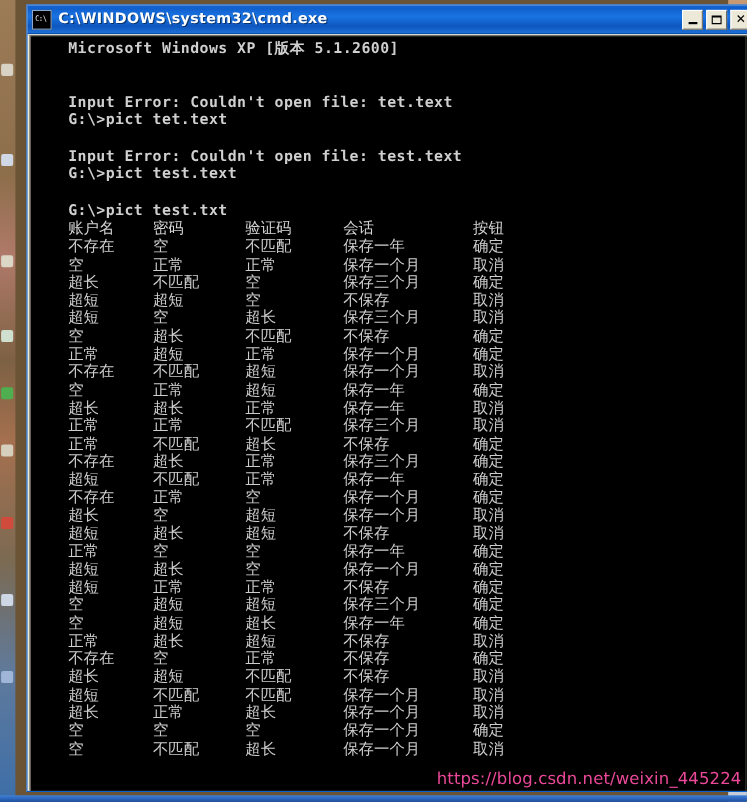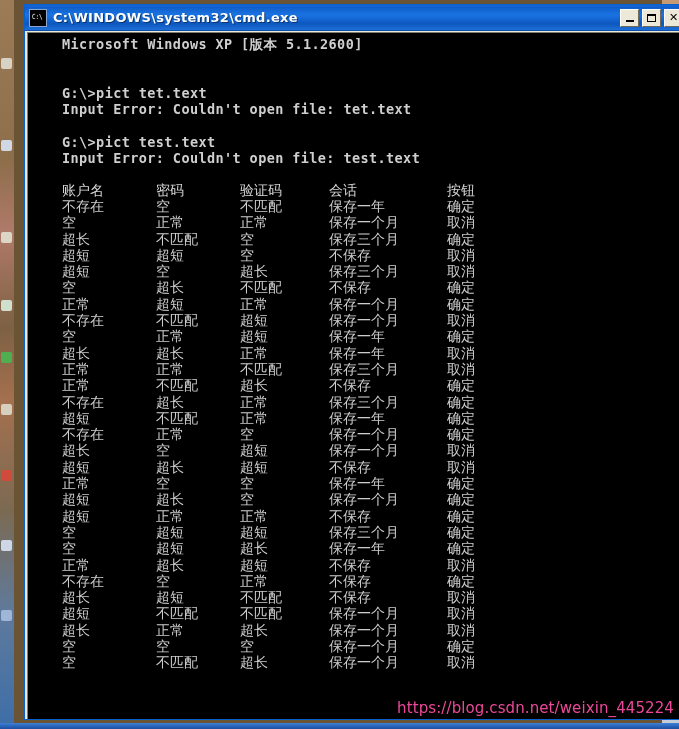--- a/index.html
+++ b/index.html
@@ -74,27 +74,27 @@
   }
   .row{
     height:16.3px;line-height:16.3px;white-space:pre;
     color:#c0c0c0;
   }
   .ascii{
     font-family:"DejaVu Sans Mono","Liberation Mono",monospace;
     font-size:13.5px;font-weight:bold;color:#cfcfcf;letter-spacing:.4px;
   }
   .cjkrow{
-    font-family:Liberation Serif, serif;
+    font-family:Liberation Sans, sans-serif;
     font-size:14px;color:#cdcdcd;
     display:flex;
   }
   .cjkrow span{display:inline-block;overflow:hidden;white-space:nowrap;}
   .c1{width:77px;}
-  .c2{width:84px;margin-left:17px;}
+  .c2{width:84px;}
   .c3{width:89px;}
   .c4{width:118px;}
   .c5{width:90px;}
   .hdr span{color:#d4d4d4;}
 
   
   .watermark{
     position:absolute;right:4px;bottom:2px;
     font-family:"DejaVu Sans","Liberation Sans",sans-serif;
     font-size:15px;color:#ec4899;white-space:nowrap;
@@ -171,26 +171,27 @@
     </div>
   </div>
 
   <div class="client">
 
     <div class="console" id="console">
 
       <div class="row ascii">Microsoft Windows XP [版本 5.1.2600]</div>
         <div class="row ascii"></div>
         <div class="row ascii"></div>
+        <div class="row ascii">Input Error: Couldn't open file: tet.text</div>
         <div class="row ascii">G:\&gt;pict tet.text</div>
-        <div class="row ascii">Input Error: Couldn't open file: tet.text</div>
-        <div class="row ascii"></div>
+        <div class="row ascii"></div>
+        <div class="row ascii">Input Error: Couldn't open file: test.text</div>
         <div class="row ascii">G:\&gt;pict test.text</div>
-        <div class="row ascii">Input Error: Couldn't open file: test.text</div>
-        <div class="row ascii"></div>
+        <div class="row ascii"></div>
+        <div class="row ascii">G:\&gt;pict test.txt</div>
         <div class="row cjkrow hdr"><span class="c1">账户名</span><span class="c2">密码</span><span class="c3">验证码</span><span class="c4">会话</span><span class="c5">按钮</span></div>
         <div class="row cjkrow"><span class="c1">不存在</span><span class="c2">空</span><span class="c3">不匹配</span><span class="c4">保存一年</span><span class="c5">确定</span></div>
         <div class="row cjkrow"><span class="c1">空</span><span class="c2">正常</span><span class="c3">正常</span><span class="c4">保存一个月</span><span class="c5">取消</span></div>
         <div class="row cjkrow"><span class="c1">超长</span><span class="c2">不匹配</span><span class="c3">空</span><span class="c4">保存三个月</span><span class="c5">确定</span></div>
         <div class="row cjkrow"><span class="c1">超短</span><span class="c2">超短</span><span class="c3">空</span><span class="c4">不保存</span><span class="c5">取消</span></div>
         <div class="row cjkrow"><span class="c1">超短</span><span class="c2">空</span><span class="c3">超长</span><span class="c4">保存三个月</span><span class="c5">取消</span></div>
         <div class="row cjkrow"><span class="c1">空</span><span class="c2">超长</span><span class="c3">不匹配</span><span class="c4">不保存</span><span class="c5">确定</span></div>
         <div class="row cjkrow"><span class="c1">正常</span><span class="c2">超短</span><span class="c3">正常</span><span class="c4">保存一个月</span><span class="c5">确定</span></div>
         <div class="row cjkrow"><span class="c1">不存在</span><span class="c2">不匹配</span><span class="c3">超短</span><span class="c4">保存一个月</span><span class="c5">取消</span></div>
         <div class="row cjkrow"><span class="c1">空</span><span class="c2">正常</span><span class="c3">超短</span><span class="c4">保存一年</span><span class="c5">确定</span></div>

